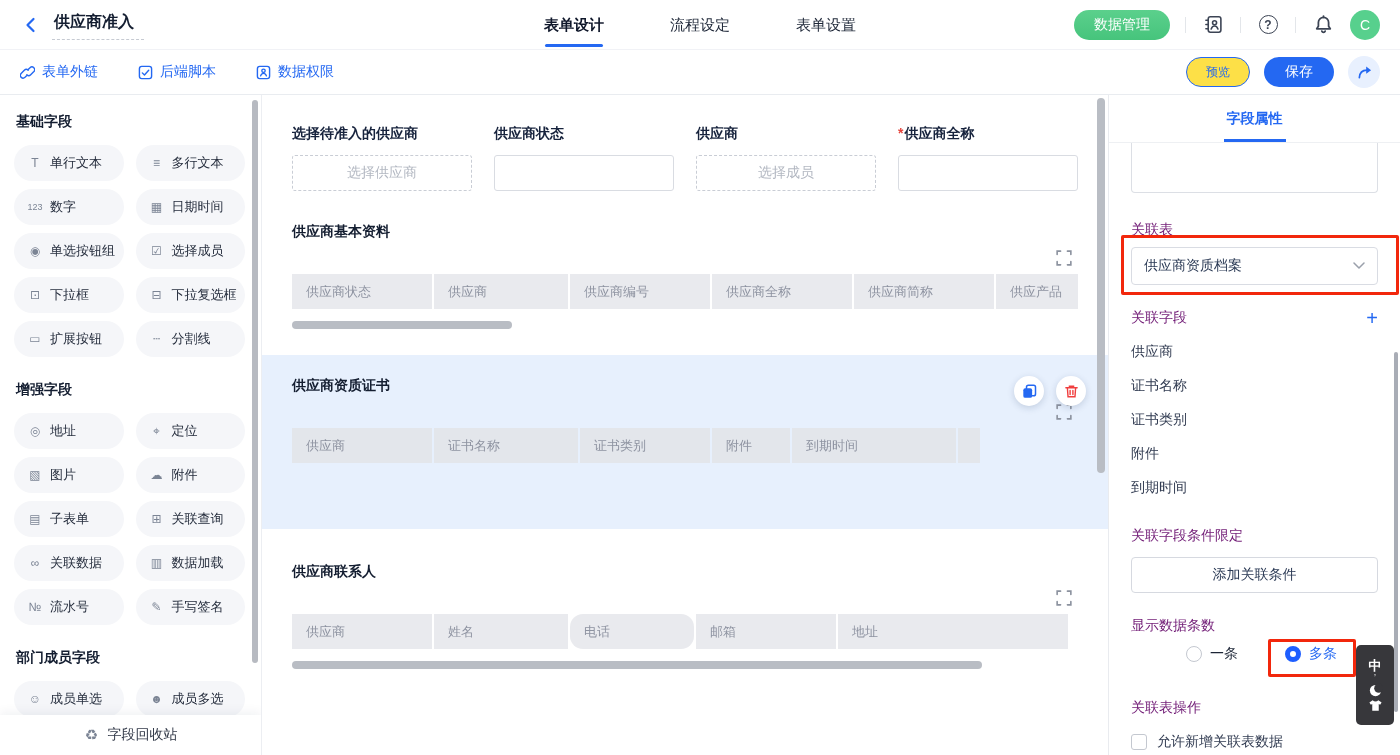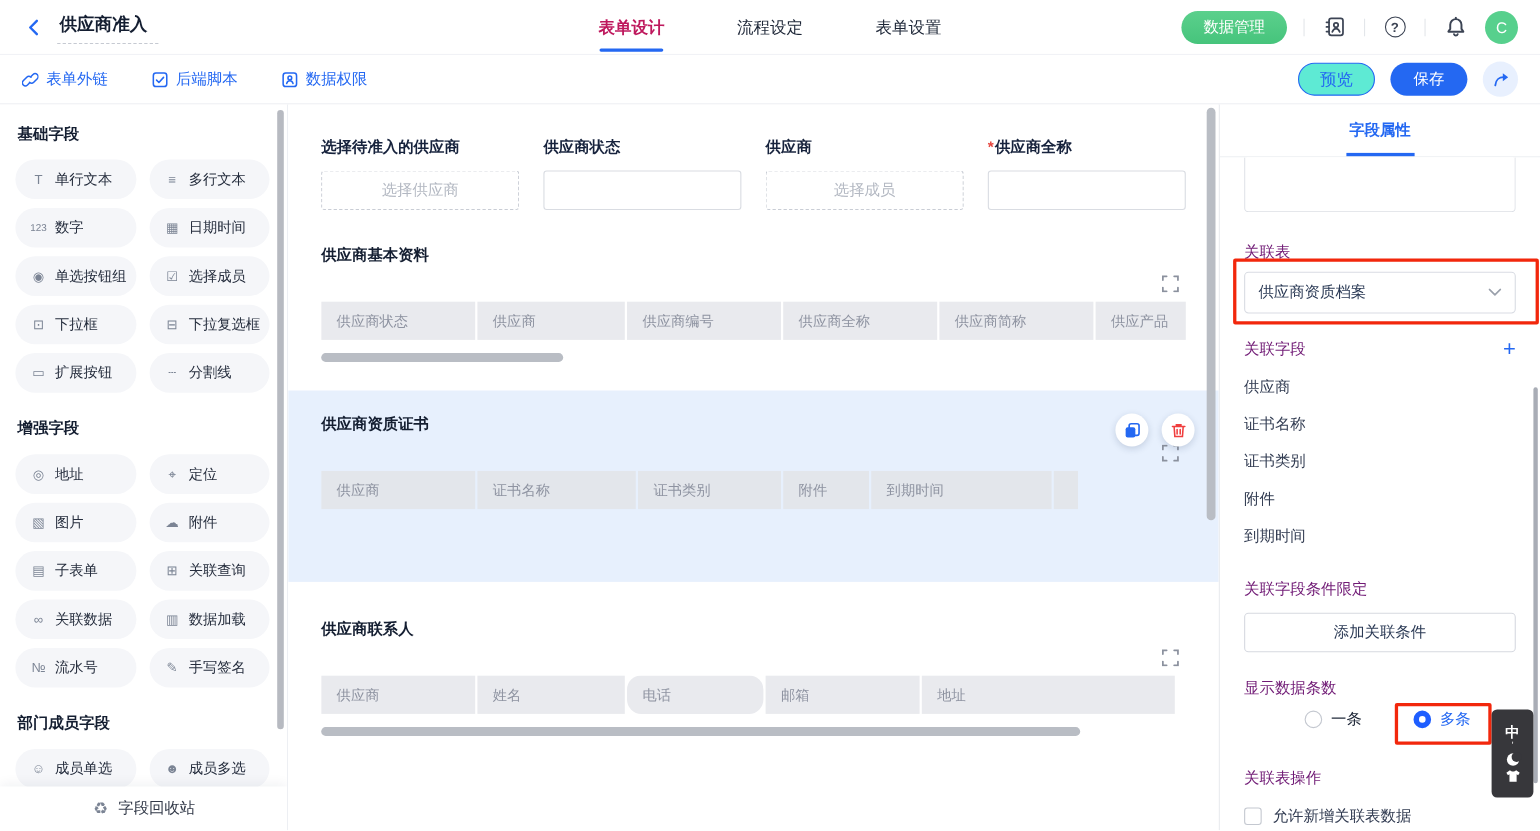--- a/index.html
+++ b/index.html
@@ -6,35 +6,35 @@
   html,body{width:1400px;height:755px;}
   .app{position:relative;width:1400px;height:755px;background:#fff;overflow:hidden;color:#17233d;}
 
   
   .header{height:50px;display:flex;align-items:center;padding:0 20px;background:#fff;border-bottom:1px solid #f1f2f6;position:relative;}
   .hleft{display:flex;align-items:center;gap:10px;}
   .back{width:22px;height:22px;display:flex;align-items:center;justify-content:center;cursor:pointer;}
   .doc-title{font-size:16px;font-weight:700;color:#141e31;padding:2px 10px 6px 2px;border-bottom:1px dashed #c6cad2;}
   .htabs{position:absolute;left:50%;top:0;transform:translateX(-50%);height:50px;display:flex;gap:66px;}
   .htab{display:flex;align-items:center;font-size:15px;color:#1c2536;position:relative;cursor:pointer;white-space:nowrap;}
-  .htab.active{color:#be185d;font-weight:700;}
+  .htab.active{color:#0f172a;font-weight:700;}
   .htab.active::after{content:"";position:absolute;left:50%;transform:translateX(-50%);bottom:3px;width:58px;height:3px;background:#2468f2;border-radius:2px;}
   .hright{margin-left:auto;display:flex;align-items:center;gap:15px;}
   .pill-green{height:30px;padding:0 20px;border:none;border-radius:16px;background:linear-gradient(180deg,#5bd08c,#46c47c);color:#fff;font-size:14px;cursor:pointer;}
   .vdiv{width:1px;height:16px;background:#e3e6ea;}
   .hicon{width:24px;height:24px;display:flex;align-items:center;justify-content:center;cursor:pointer;}
   .help-circle{width:19px;height:19px;border:1.6px solid #3c4454;border-radius:50%;display:flex;align-items:center;justify-content:center;font-size:12px;font-weight:700;color:#3c4454;}
   .avatar{width:30px;height:30px;border-radius:50%;background:#57d08d;color:#fff;display:flex;align-items:center;justify-content:center;font-size:14px;cursor:pointer;}
 
   
   .subbar{height:45px;border-bottom:1px solid #e9ecf0;display:flex;align-items:center;padding:0 20px;background:#fff;}
   .sublinks{display:flex;gap:40px;}
   .sublink{display:flex;align-items:center;gap:7px;color:#2468f2;font-size:14px;cursor:pointer;}
   .subright{margin-left:auto;display:flex;gap:14px;align-items:center;}
-  .btn-outline{height:30px;padding:0 19px;border:1px solid #2468f2;color:#2468f2;border-radius:16px;background:#5eead4;font-size:15px;cursor:pointer;}
+  .btn-outline{height:30px;padding:0 19px;border:1px solid #2468f2;color:#2468f2;border-radius:16px;background:#fde047;font-size:12px;cursor:pointer;}
   .btn-solid{height:30px;padding:0 21px;background:#2468f2;color:#fff;border-radius:16px;border:none;font-size:14px;cursor:pointer;}
   .btn-circle{width:32px;height:32px;border-radius:50%;background:#e8f0fe;display:flex;align-items:center;justify-content:center;border:none;cursor:pointer;}
 
   
   .body{display:flex;height:660px;position:relative;}
 
   
   .sidebar{width:262px;border-right:1px solid #eceef2;position:relative;padding:14px 16px 0 14px;overflow:hidden;background:#fff;}
   .sgroup-title{font-weight:700;font-size:14px;color:#141e31;margin:14px 0 14px 2px;}
   .pill-grid{display:grid;grid-template-columns:1fr 1fr;gap:8px 12px;}

